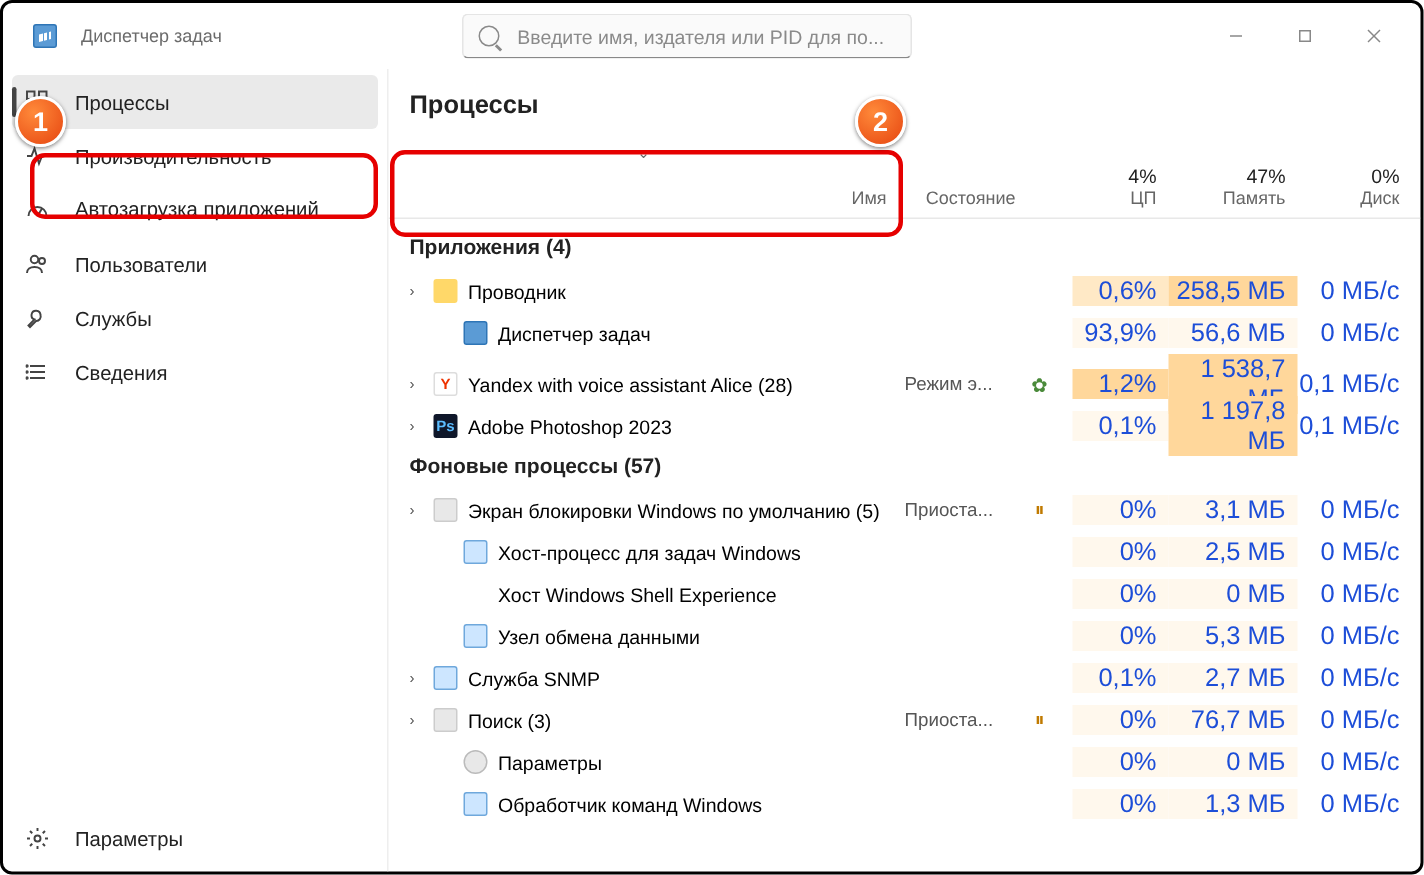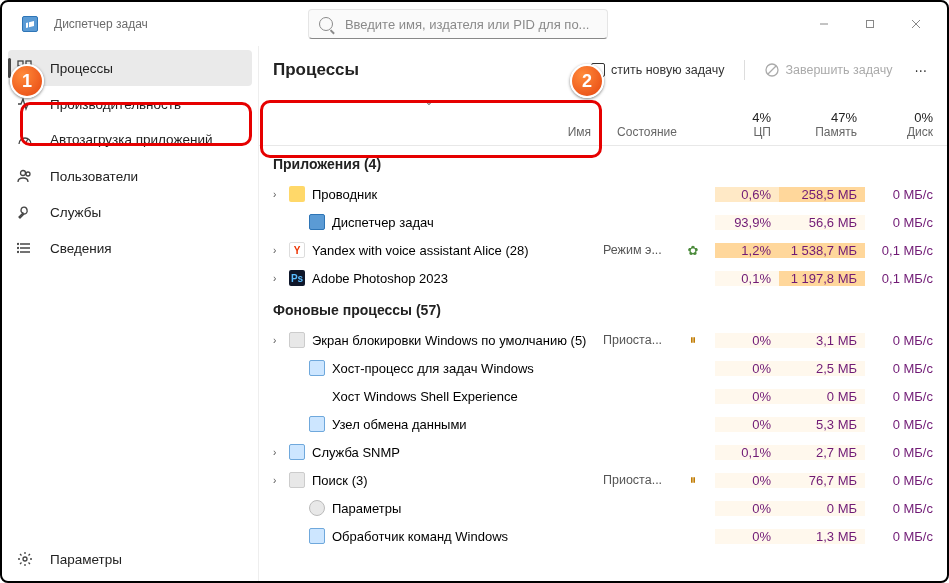--- a/index.html
+++ b/index.html
@@ -44,21 +44,21 @@
 .sort-caret { position:absolute; top:2px; left:50%; transform:translateX(-50%); font-size:10px; color:#666;}
 
 .plist { overflow-y: auto; flex: 1; font-size: 13px; }
 .group-h { font-weight: 600; font-size: 14px; color:#222; padding: 10px 14px 8px; }
 .row { display: grid; grid-template-columns: 340px 86px 30px 64px 86px 76px; height: 28px; align-items: center; }
 .namecell { display: flex; align-items: center; gap: 7px; padding-left: 14px; white-space: nowrap; overflow:hidden;}
 .indent1 { padding-left: 34px; }
 .chev { width: 9px; color:#555; font-size:10px; visibility:hidden;}
 .chev.show{visibility:visible;}
 .picon { width: 16px; height: 16px; border-radius: 2px; flex-shrink:0; display:flex; align-items:center; justify-content:center; font-size:10px;}
-.num { text-align: right; padding-right: 8px; font-size: 13px; color:#701a75;}
+.num { text-align: right; padding-right: 8px; font-size: 17px; color:#1d4ed8;}
 .status { color:#555; font-size:12.5px; padding-left:4px; white-space:nowrap; overflow:hidden; text-overflow:ellipsis;}
 .leaf{ width:16px; color:#4a8a3a; font-size:13px; text-align:center;}
 .pause{ width:16px; color:#c07a00; font-size:13px; text-align:center;}
 .hl-lo { background: #fff8ed; } .hl-md { background: #ffe9c6; } .hl-hi { background: #ffd79b; }
 
 .ic-folder{background:#ffd869; position:relative;}
 .ic-folder::before{content:"";position:absolute;top:-3px;left:1px;width:6px;height:3px;background:#ffd869;border-radius:1px 1px 0 0;}
 .ic-tm{background:#5b9bd5;border:1px solid #2e75b6;}
 .ic-y{background:#fff;border:1px solid #ddd;color:#e30;font-weight:700;}
 .ic-ps{background:#0f172a;color:#5bbcff;font-weight:700;font-size:10px;}
@@ -166,35 +166,20 @@
             </svg>
           </span>
         <span>Параметры</span>
       </div>
     </div>
   </div>
 
   <div class="content">
     <div class="toolbar">
       <h2>Процессы</h2>
-      <div class="tb-actions">
-        <div class="tb-btn">
-          <span class="tb-icon"></span>
-          <span>стить новую задачу</span>
-        </div>
-        <div class="tb-sep"></div>
-        <div class="tb-btn disabled">
-          <svg width="14" height="14" viewBox="0 0 14 14" fill="none" stroke="currentColor" stroke-width="1.3">
-              <circle cx="7" cy="7" r="6"></circle>
-              <line x1="3" y1="11" x2="11" y2="3"></line>
-            </svg>
-          <span>Завершить задачу</span>
-        </div>
-        <div class="tb-btn" style="padding:0 6px">⋯</div>
-      </div>
     </div>
 
     <div class="headers">
       <div class="hd name left">
         <span class="sort-caret">⌄</span>
         <span class="lbl">Имя</span>
       </div>
       <div class="hd left">
           <span class="lbl">Состояние</span>
         </div>

